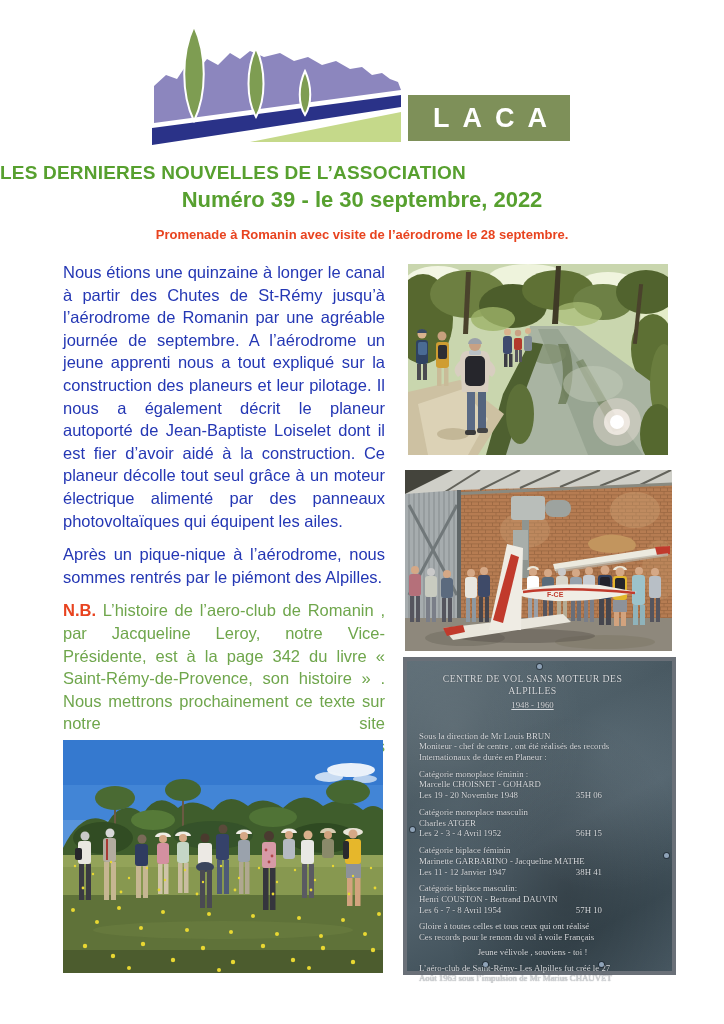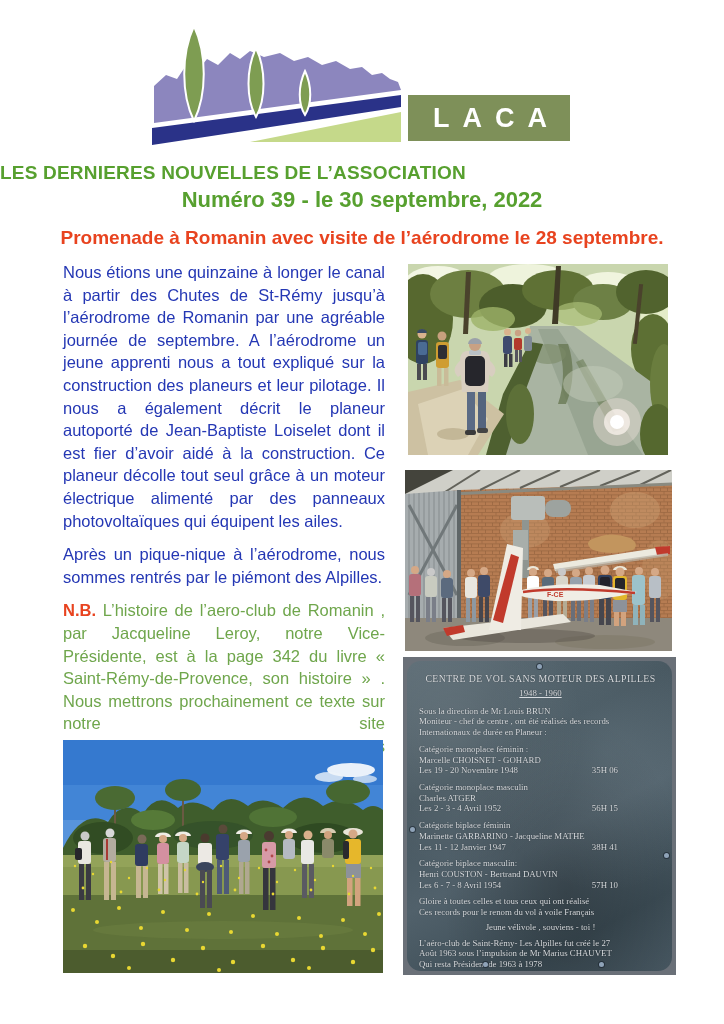--- a/index.html
+++ b/index.html
@@ -7,48 +7,48 @@
         font-family:"Liberation Sans",sans-serif;}
   
   .logo{position:absolute;left:152px;top:24px;width:428px;height:121px;}
   .laca-letters{font-family:"Liberation Sans",sans-serif;font-weight:bold;letter-spacing:13px;}
   
   .hdr1{position:absolute;left:0;top:162px;width:100%;text-align:left;
         font-size:19px;font-weight:bold;color:#57A02F;letter-spacing:.2px;}
   .hdr2{position:absolute;left:0;top:187px;width:100%;text-align:center;
         font-size:22px;font-weight:bold;color:#57A02F;}
   .headline{position:absolute;left:0;top:227px;width:100%;text-align:center;
-        font-size:19px;font-weight:bold;color:#E8431F;}
+        font-size:13px;font-weight:bold;color:#E8431F;}
   
   .textcol{position:absolute;left:63px;top:261px;width:322px;text-align:justify;
         font-size:16.5px;line-height:1.37;color:#2437B4;}
   .textcol p{margin:0 0 11px 0;}
   .nb{color:#6FA64C;}
   .nb-label{color:#E8431F;font-weight:bold;}
   .nb-link{color:#2437B4;text-decoration:underline;cursor:pointer;font-weight:bold;}
   
   .photo{position:absolute;margin:0;padding:0;display:block;}
   .ph1{left:408px;top:264px;width:260px;height:191px;}
   .ph2{left:405px;top:470px;width:267px;height:181px;}
   .ph4{left:63px;top:740px;width:320px;height:233px;}
   .photo svg{display:block;width:100%;height:100%;}
   
   .ph3{left:403px;top:657px;width:273px;height:318px;background:#6a7078;
        box-sizing:border-box;padding:4px;}
   .plaque-face{position:relative;width:100%;height:100%;box-sizing:border-box;
-       padding:12px 10px 8px 12px;
+       padding:12px 26px 8px 12px;
        color:#d9dde1;font-family:"Liberation Serif",serif;font-size:8.8px;line-height:1.22;
        background:
          radial-gradient(ellipse at 18% 22%, rgba(255,255,255,.10), transparent 42%),
          radial-gradient(ellipse at 75% 30%, rgba(180,200,210,.12), transparent 45%),
          radial-gradient(ellipse at 60% 75%, rgba(0,0,0,.22), transparent 55%),
          linear-gradient(152deg,#5a6a73 0%,#46565f 32%,#51616b 56%,#3c4c55 82%,#475761 100%);
-       text-shadow:0 0 1px rgba(0,0,0,.6);border-radius:14px;}
+       text-shadow:0 0 1px rgba(0,0,0,.6);}
   .pl-title{text-align:center;font-size:9.8px;letter-spacing:.4px;margin-bottom:3px;}
-  .pl-years{text-align:center;text-decoration:underline;margin-bottom:7px;}
+  .pl-years{text-align:center;text-decoration:underline;margin-bottom:20px;}
   .pl-block{margin-bottom:6px;}
   .pl-row{display:flex;justify-content:space-between;}
   .pl-dur{margin-left:auto;margin-right:44px;}
   .pl-glory{margin-bottom:4px;}
   .pl-motto{text-align:center;margin-bottom:5px;}
   .screw{position:absolute;width:5px;height:5px;border-radius:50%;
        background:#8fa3b8;box-shadow:0 0 0 1px rgba(20,30,40,.55);}
 </style>
 </head>
 <body>

